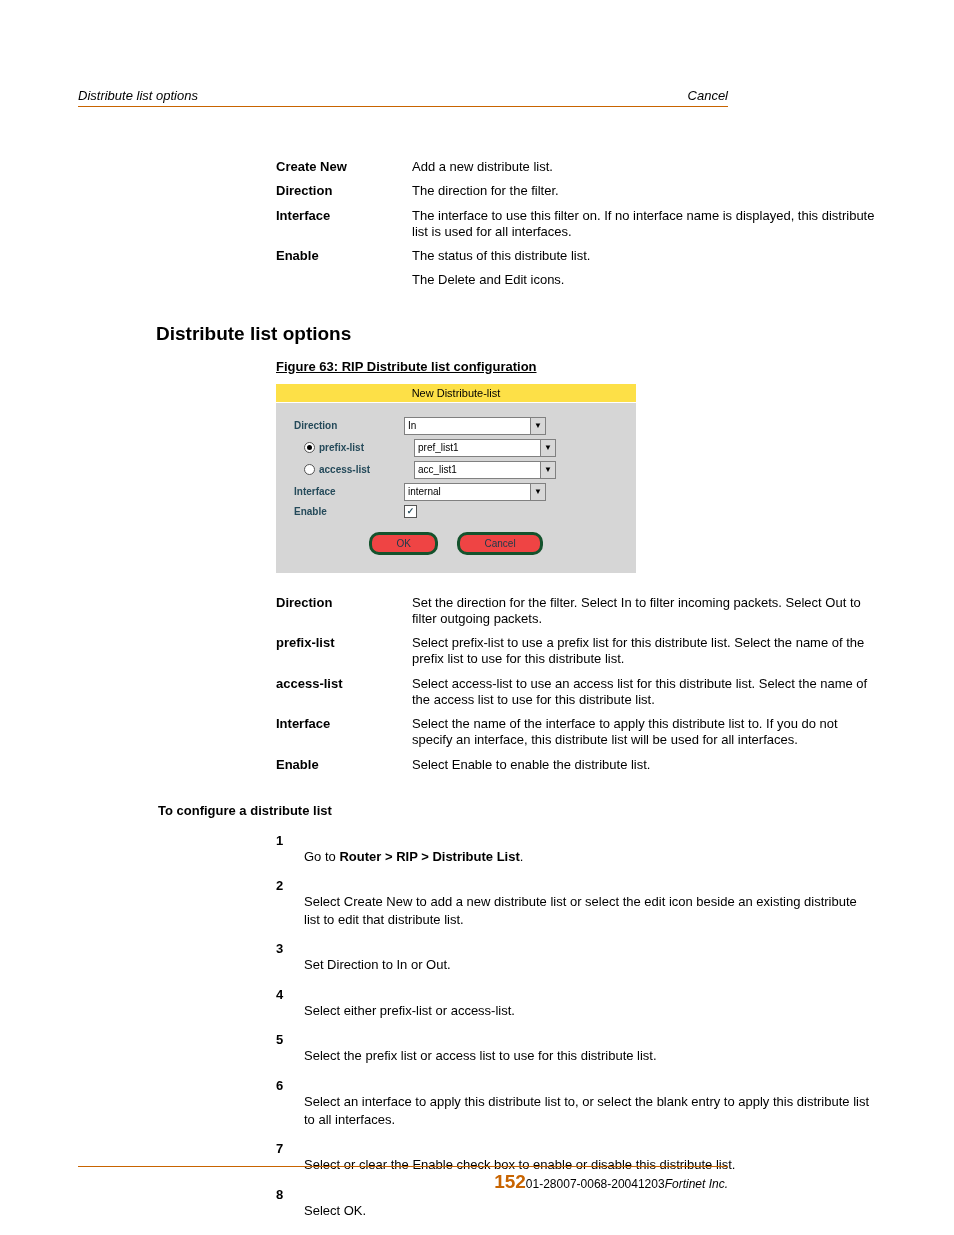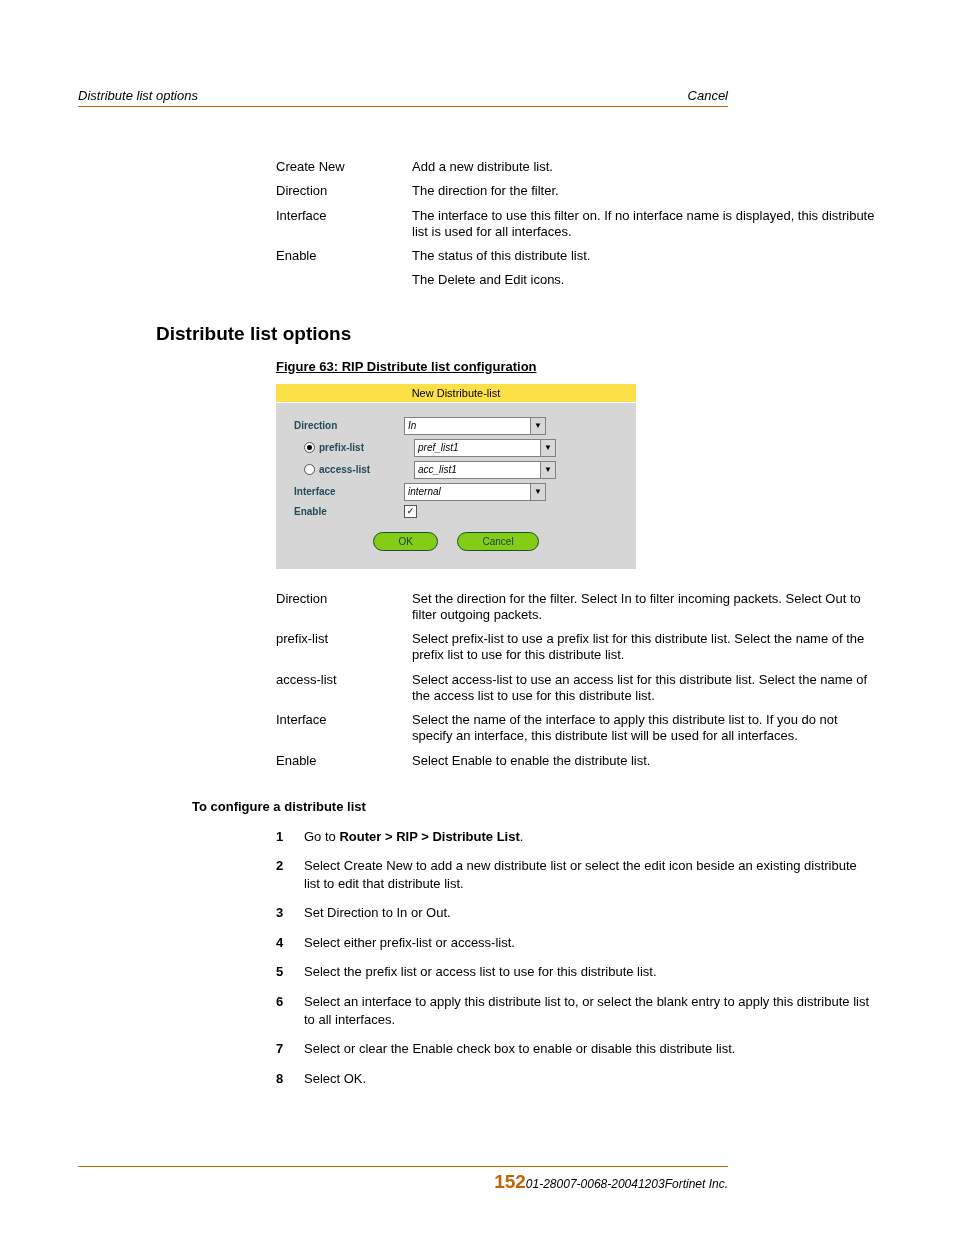--- a/index.html
+++ b/index.html
@@ -30,21 +30,21 @@
     margin-left: 198px;
     width: 600px;
     border-collapse: collapse;
   }
   .def-table td {
     vertical-align: top;
     padding: 4px 0;
   }
   .def-table td.term {
     width: 136px;
-    font-weight: normal;
+    font-weight: bold;
   }
   .def-table td.desc {
     line-height: 1.25;
   }
   h2.section {
     font-family: Arial, Helvetica, sans-serif;
     font-size: 19px;
     font-weight: bold;
     margin: 30px 0 14px 78px;
   }
@@ -90,21 +90,20 @@
   .ss-select {
     display: flex;
     width: 140px;
     height: 16px;
     background: #fff;
     border: 1px solid #808080;
     font-family: Verdana, sans-serif;
     font-size: 10px;
     font-weight: normal;
     align-items: center;
-    font-style: italic;
   }
   .ss-select span.val {
     flex: 1;
     padding: 0 3px;
     color: #000;
     white-space: nowrap;
     overflow: hidden;
   }
   .ss-select span.arrow {
     width: 14px;
@@ -143,33 +142,33 @@
     font-size:9px;
     line-height:11px;
     text-align:center;
   }
   .ss-buttons {
     text-align: center;
     margin-top: 14px;
   }
   .pill {
     display: inline-block;
-    border: 1px solid #14532d;
+    border: 3px solid #14532d;
     border-radius: 10px;
     padding: 0 24px;
     height: 17px;
     line-height: 17px;
     font-family: Verdana, sans-serif;
     font-size: 10px;
-    background: #84cc16;
+    background: #ef4444;
     margin: 0 8px;
     color:#1a3a4a;
   }
   .subhead {
-    margin-left: 114px;
+    margin-left: 80px;
     font-weight: bold;
     margin-top: 26px;
     margin-bottom: 14px;
   }
   ol.steps {
     margin: 0 0 0 198px;
     padding: 0;
     list-style: none;
     width: 600px;
   }
@@ -178,39 +177,40 @@
     margin-bottom: 12px;
     line-height: 1.35;
   }
   ol.steps li .num {
     font-weight: bold;
     width: 28px;
     flex-shrink: 0;
   }
   ol.steps li .body {
     flex: 1;
+    margin-top: 16px;
   }
   .footer {
     position: absolute;
     left: 78px;
     right: 78px;
     bottom: 42px;
     border-top: 1.5px solid #c86400;
     padding-top: 4px;
     display: flex;
     justify-content: flex-end;
     align-items: baseline;
     font-size: 12px;
   }
   .footer .pg {
     font-weight: bold;
     color: #c86400;
     font-size: 19px;
   }
-  .footer .docid { font-style: italic; }
+  .footer .docid { }
   .footer .company { font-style: italic; }
 </style>
 </head>
 <body>
 
 <div class="page">
 
   <div class="running-header">
     <span>Distribute list options</span>
     <span>Cancel</span>

